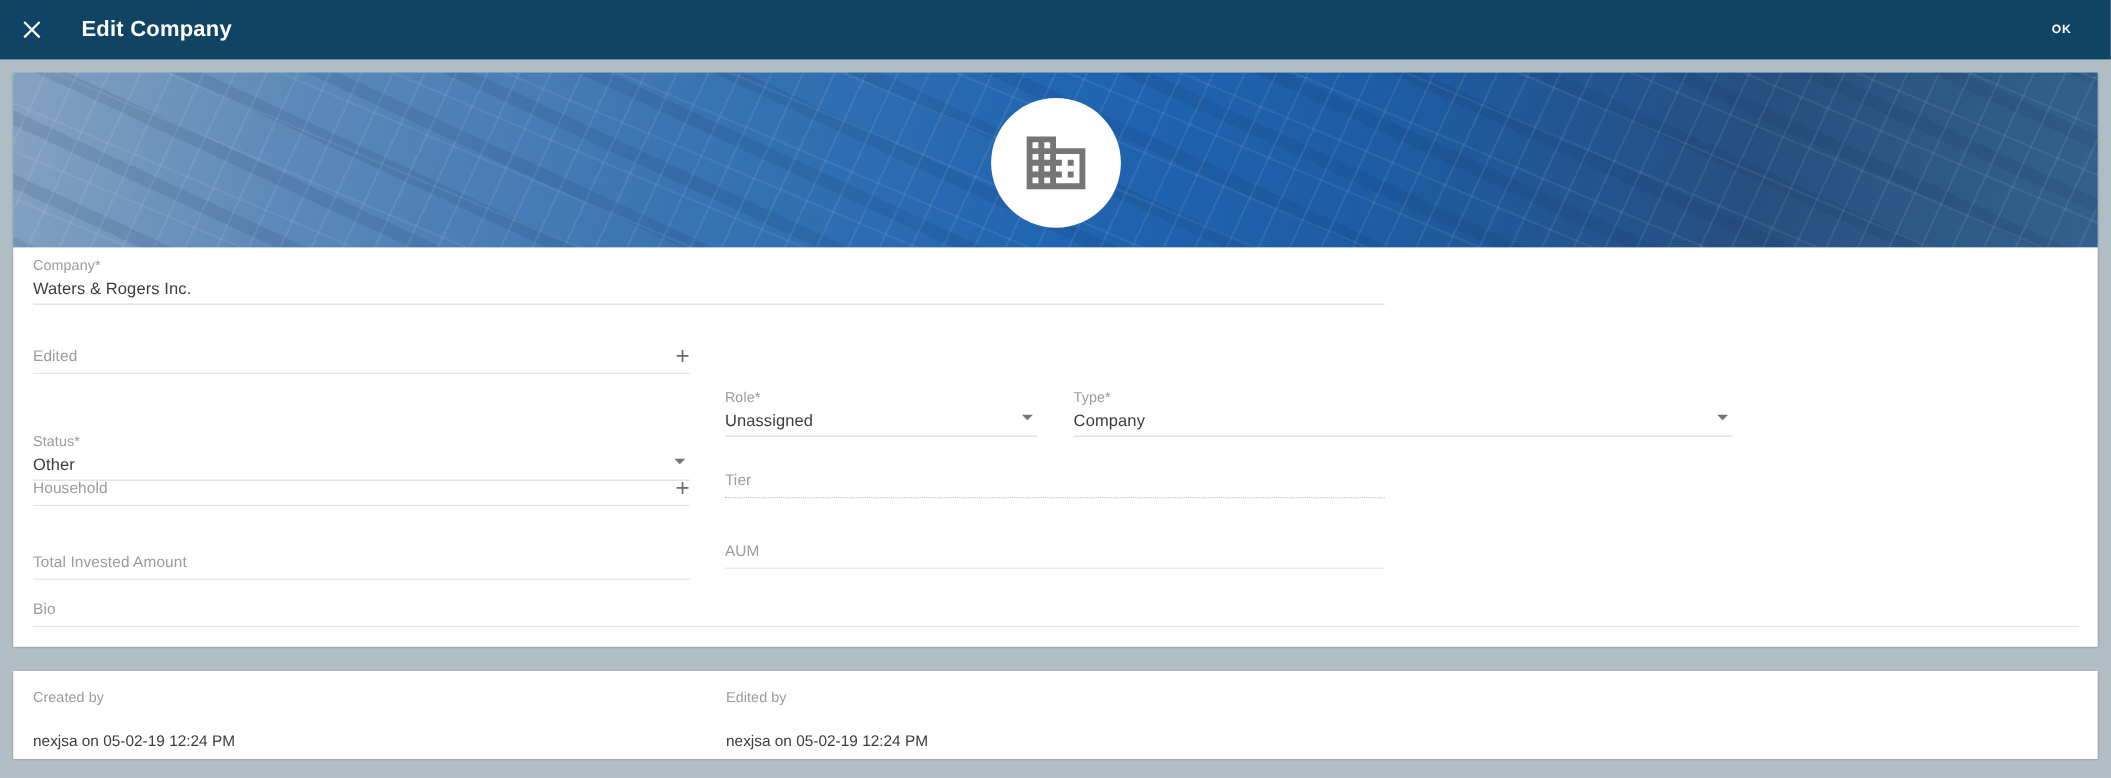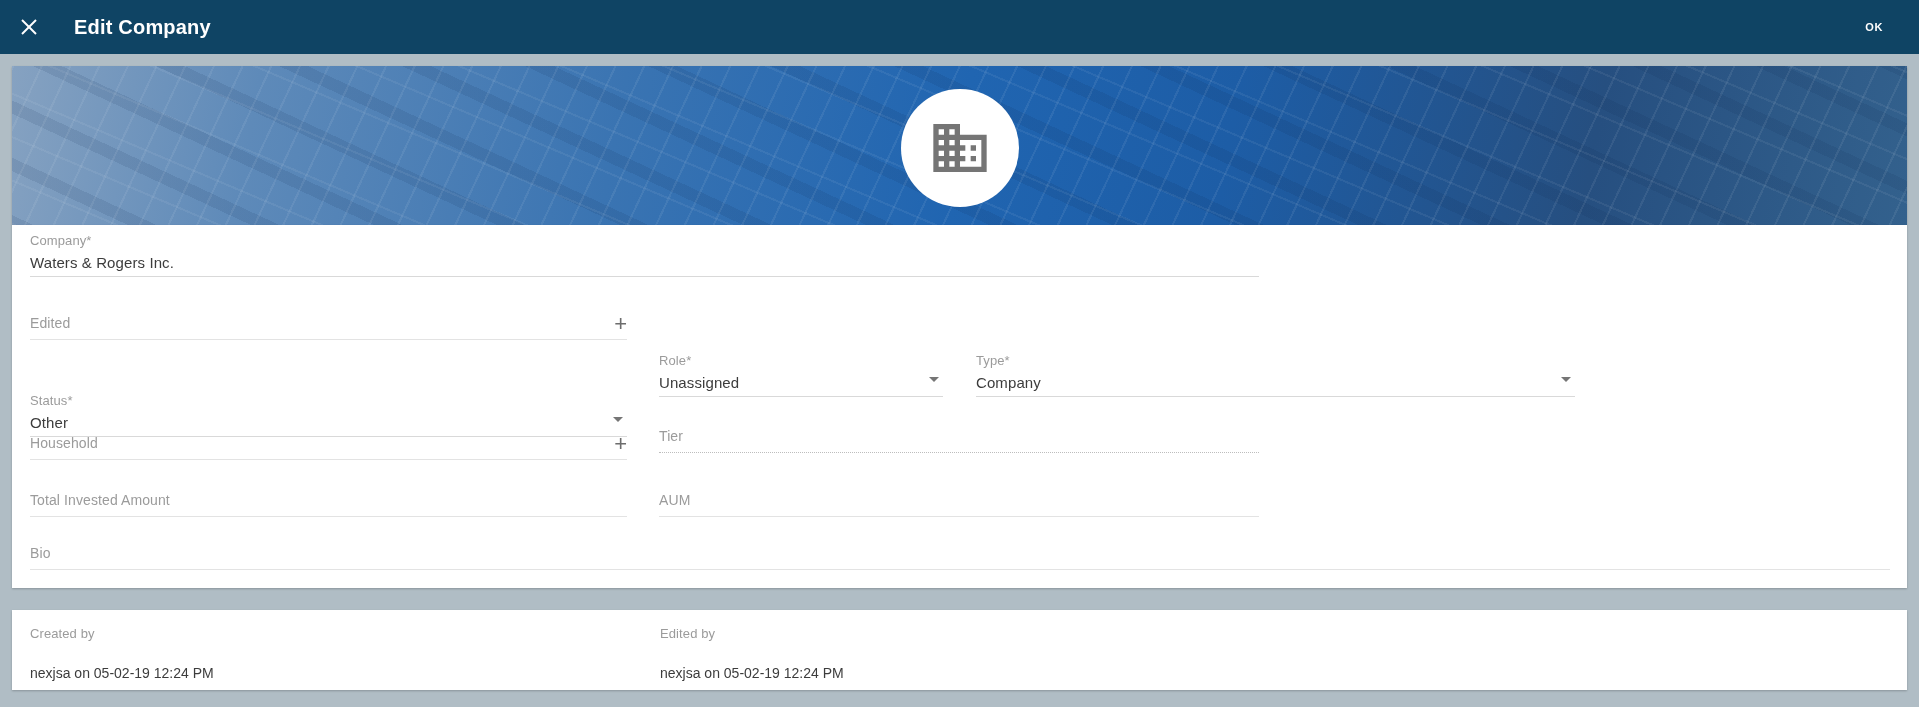--- a/index.html
+++ b/index.html
@@ -148,21 +148,21 @@
 
     <div class="field field-empty u-light" style="left:18px; top:204px; width:597px;">
       <span class="plabel">Household</span>
       <span class="plus">+</span>
     </div>
 
     <div class="field u-dotted" style="left:647px; top:203px; width:600px; height:25px;">
       <span class="plabel">Tier</span>
     </div>
 
-    <div class="field field-empty u-light" style="left:18px; top:261px; width:597px;align-items:flex-end;">
+    <div class="field field-empty u-light" style="left:18px; top:271px; width:597px;align-items:flex-end;">
       <span class="plabel">Total Invested Amount</span>
     </div>
 
     <div class="field field-empty u-light" style="left:647px; top:261px; width:600px;">
       <span class="plabel">AUM</span>
     </div>
 
     <div class="field field-empty u-light" style="left:18px; top:314px; width:1860px;">
       <span class="plabel">Bio</span>
     </div>

